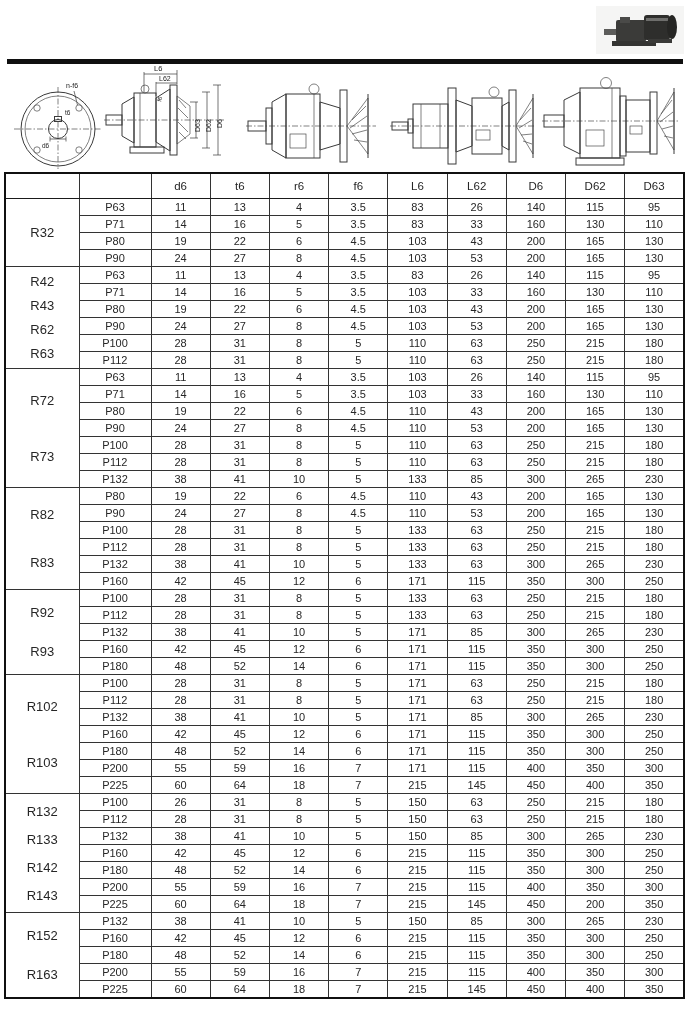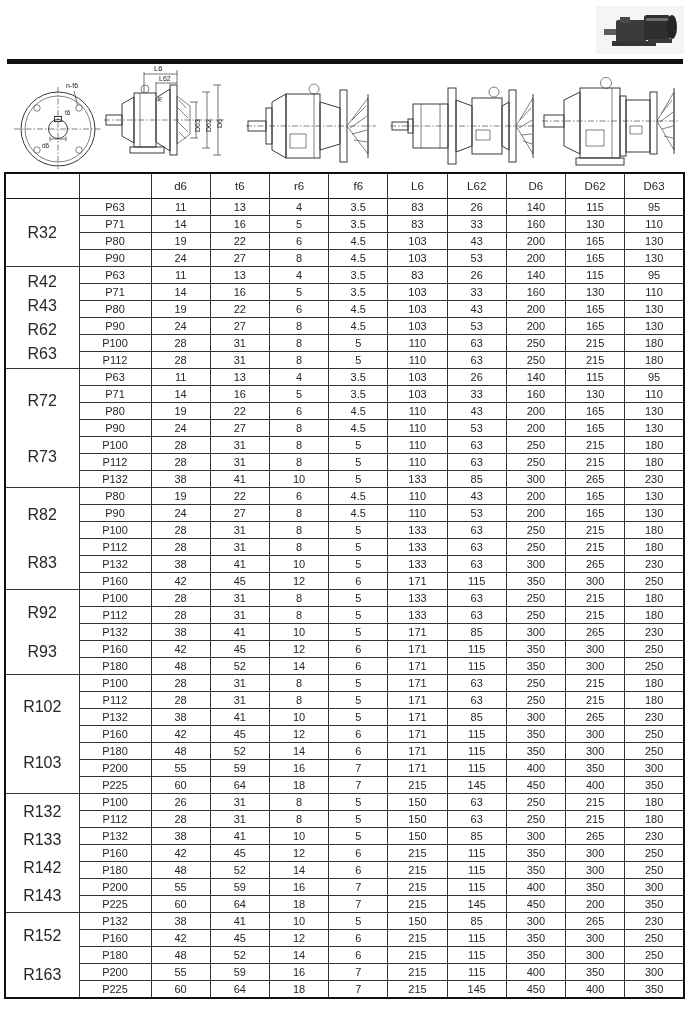--- a/index.html
+++ b/index.html
@@ -27,21 +27,21 @@
     border:1px solid #333;font-size:11px;font-weight:normal;
     text-align:center;vertical-align:middle;padding:0;height:16px;
     color:#262626;overflow:hidden;white-space:nowrap;
   }
   #dim-table thead th{height:24px;font-size:11.5px;}
   #dim-table thead tr th{border-bottom:1.5px solid #1a1a1a;}
   tr.gstart td{border-top:1.8px solid #1a1a1a;}
   td.gcell{position:relative;}
   .glabels{position:absolute;inset:3px 0;display:flex;flex-direction:column;
     justify-content:space-around;align-items:center;}
-  .glabel{font-size:16px;line-height:11px;color:#262626;}
+  .glabel{font-size:13px;line-height:11px;color:#262626;}
 </style>
 </head>
 <body>
 
 <div class="page">
 
   <svg class="diagram" style="left:596px;top:6px;" width="88" height="48" viewBox="0 0 88 48">
     <rect x="0" y="0" width="88" height="48" fill="#f5f5f4"></rect>
     <rect x="8" y="23" width="16" height="6" fill="#5c5c5a"></rect>
     <rect x="20" y="14" width="30" height="22" rx="2" fill="#3b3b39"></rect>

